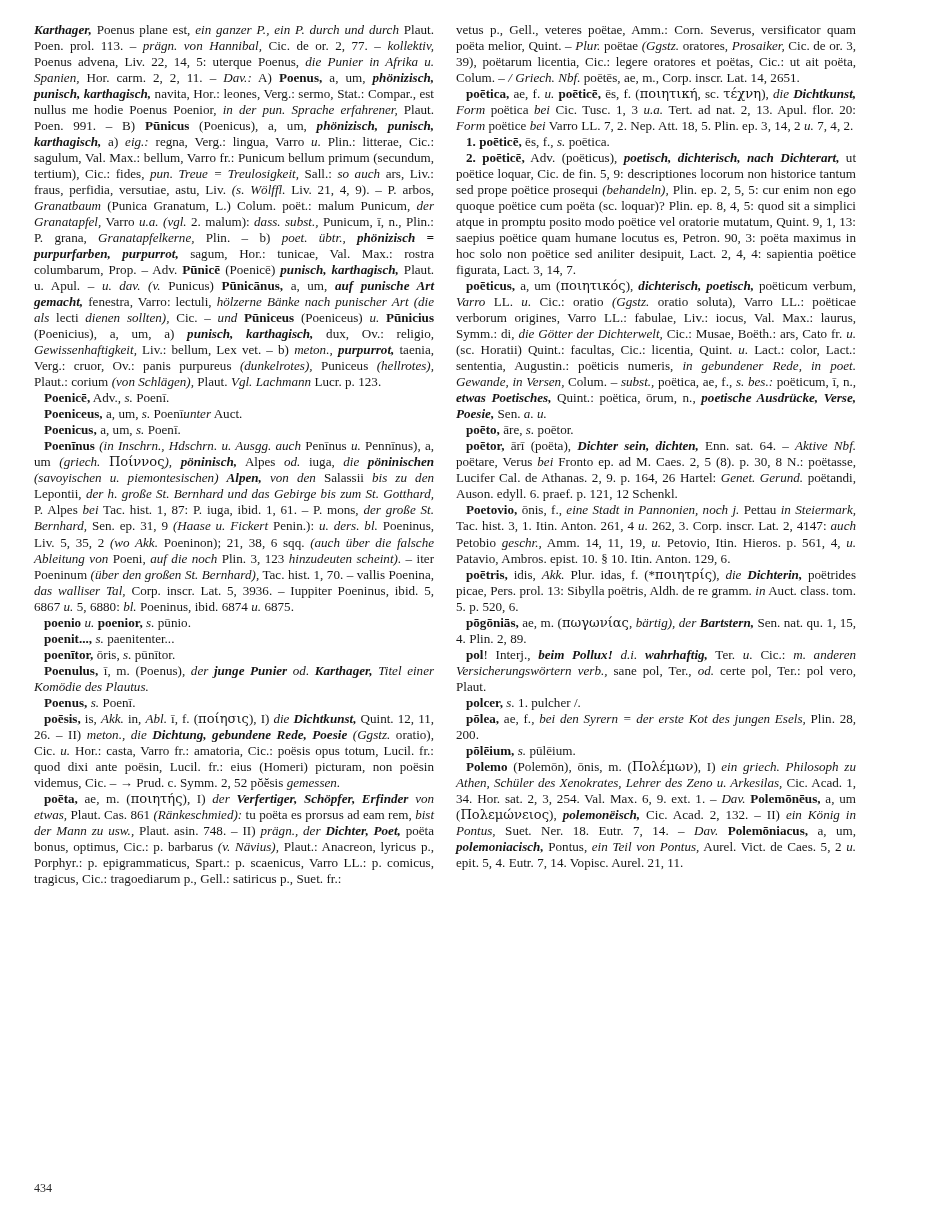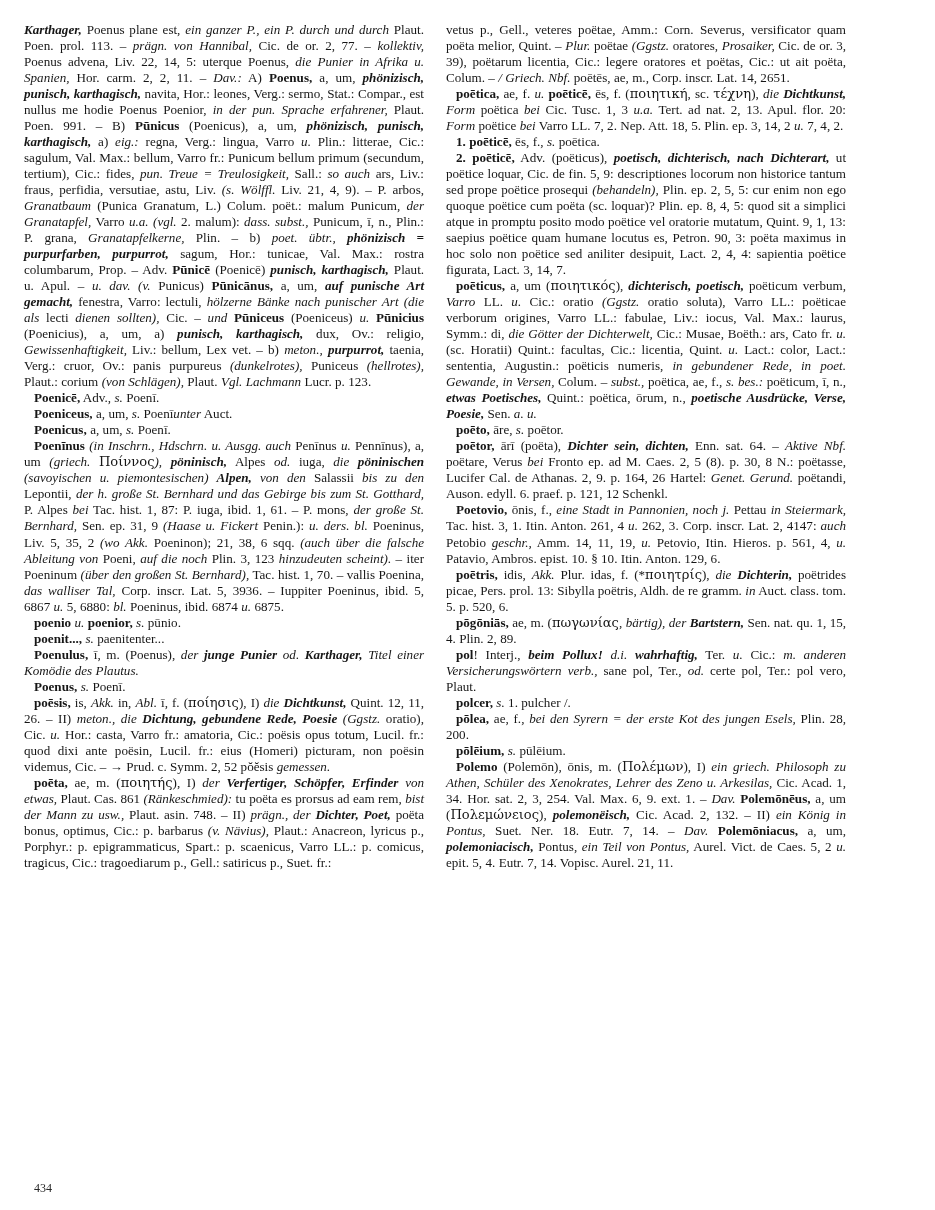--- a/index.html
+++ b/index.html
@@ -13,21 +13,21 @@
     font-family: "Liberation Serif", "DejaVu Serif", serif;
     color: #161616;
     position: relative;
     overflow: hidden;
   }
   #page {
     position: relative;
     width: 935px;
     height: 1210px;
     box-sizing: border-box;
-    padding: 22px 34px 0 24px;
+    padding: 22px 34px 0 34px;
   }
   #columns {
     display: flex;
     flex-direction: row;
     gap: 22px;
     height: 1145px;
   }
   .column {
     width: 400px;
     font-size: 13.1px;
@@ -80,20 +80,21 @@
 <div id="page">
   <div id="columns">
     <div class="column" id="col-left">
         <p class="cont"><span class="b">Karthager,</span> <span class="r">Poenus plane est,</span> <span class="i">ein ganzer P., ein P. durch und durch</span> <span class="r">Plaut. Poen. prol. 113. –</span> <span class="i">prägn. von Hannibal,</span> <span class="r">Cic. de or. 2, 77. –</span> <span class="i">kollektiv,</span> <span class="r">Poenus advena, Liv. 22, 14, 5: uterque Poenus,</span> <span class="i">die Punier in Afrika u. Spanien,</span> <span class="r">Hor. carm. 2, 2, 11. –</span> <span class="i">Dav.:</span> <span class="r">A)</span> <span class="hw">Poenus,</span> <span class="r">a, um,</span> <span class="b">phönizisch, punisch, karthagisch,</span> <span class="r">navita, Hor.: leones, Verg.: sermo, Stat.: Compar., est nullus me hodie Poenus Poenior,</span> <span class="i">in der pun. Sprache erfahrener,</span> <span class="r">Plaut. Poen. 991. – B)</span> <span class="hw">Pūnicus</span> <span class="r">(Poenicus), a, um,</span> <span class="b">phönizisch, punisch, karthagisch,</span> <span class="r">a)</span> <span class="i">eig.:</span> <span class="r">regna, Verg.: lingua, Varro</span> <span class="i">u.</span> <span class="r">Plin.: litterae, Cic.: sagulum, Val. Max.: bellum, Varro fr.: Punicum bellum primum (secundum, tertium), Cic.: fides,</span> <span class="i">pun. Treue = Treulosigkeit,</span> <span class="r">Sall.:</span> <span class="i">so auch</span> <span class="r">ars, Liv.: fraus, perfidia, versutiae, astu, Liv.</span> <span class="i">(s. Wölffl.</span> <span class="r">Liv. 21, 4, 9). – P. arbos,</span> <span class="i">Granatbaum</span> <span class="r">(Punica Granatum, L.) Colum. poët.: malum Punicum,</span> <span class="i">der Granatapfel,</span> <span class="r">Varro</span> <span class="i">u.a. (vgl.</span> <span class="r">2. malum):</span> <span class="i">dass. subst.,</span> <span class="r">Punicum, ī, n., Plin.: P. grana,</span> <span class="i">Granatapfelkerne,</span> <span class="r">Plin. – b)</span> <span class="i">poet. übtr.,</span> <span class="b">phönizisch = purpurfarben, purpurrot,</span> <span class="r">sagum, Hor.: tunicae, Val. Max.: rostra columbarum, Prop. – Adv.</span> <span class="hw">Pūnicē</span> <span class="r">(Poenicē)</span> <span class="b">punisch, karthagisch,</span> <span class="r">Plaut. u. Apul. –</span> <span class="i">u. dav. (v.</span> <span class="r">Punicus)</span> <span class="hw">Pūnicānus,</span> <span class="r">a, um,</span> <span class="b">auf punische Art gemacht,</span> <span class="r">fenestra, Varro: lectuli,</span> <span class="i">hölzerne Bänke nach punischer Art (die als</span> <span class="r">lecti</span> <span class="i">dienen sollten),</span> <span class="r">Cic. –</span> <span class="i">und</span> <span class="hw">Pūniceus</span> <span class="r">(Poeniceus)</span> <span class="i">u.</span> <span class="hw">Pūnicius</span> <span class="r">(Poenicius), a, um, a)</span> <span class="b">punisch, karthagisch,</span> <span class="r">dux, Ov.: religio,</span> <span class="i">Gewissenhaftigkeit,</span> <span class="r">Liv.: bellum, Lex vet. – b)</span> <span class="i">meton.,</span> <span class="b">purpurrot,</span> <span class="r">taenia, Verg.: cruor, Ov.: panis purpureus</span> <span class="i">(dunkelrotes),</span> <span class="r">Puniceus</span> <span class="i">(hellrotes),</span> <span class="r">Plaut.: corium</span> <span class="i">(von Schlägen),</span> <span class="r">Plaut.</span> <span class="i">Vgl. Lachmann</span> <span class="r">Lucr. p. 123.</span></p>
         <p><span class="hw">Poenicē,</span> <span class="r">Adv.,</span> <span class="i">s.</span> <span class="r">Poenī.</span></p>
         <p><span class="hw">Poeniceus,</span> <span class="r">a, um,</span> <span class="i">s.</span> <span class="r">Poenī</span><span class="i">unter</span> <span class="r">Auct.</span></p>
         <p><span class="hw">Poenicus,</span> <span class="r">a, um,</span> <span class="i">s.</span> <span class="r">Poenī.</span></p>
         <p><span class="hw">Poenīnus</span> <span class="i">(in Inschrn., Hdschrn. u. Ausgg. auch</span> <span class="r">Penīnus</span> <span class="i">u.</span> <span class="r">Pennīnus), a, um</span> <span class="i">(griech.</span> <span class="gk">Ποίννος</span><span class="i">),</span> <span class="b">pöninisch,</span> <span class="r">Alpes</span> <span class="i">od.</span> <span class="r">iuga,</span> <span class="i">die</span> <span class="b">pöninischen</span> <span class="i">(savoyischen u. piemontesischen)</span> <span class="b">Alpen,</span> <span class="i">von den</span> <span class="r">Salassii</span> <span class="i">bis zu den</span> <span class="r">Lepontii,</span> <span class="i">der h. große St. Bernhard und das Gebirge bis zum St. Gotthard,</span> <span class="r">P. Alpes</span> <span class="i">bei</span> <span class="r">Tac. hist. 1, 87: P. iuga, ibid. 1, 61. – P. mons,</span> <span class="i">der große St. Bernhard,</span> <span class="r">Sen. ep. 31, 9</span> <span class="i">(Haase u. Fickert</span> <span class="r">Penin.):</span> <span class="i">u. ders. bl.</span> <span class="r">Poeninus, Liv. 5, 35, 2</span> <span class="i">(wo Akk.</span> <span class="r">Poeninon); 21, 38, 6 sqq.</span> <span class="i">(auch über die falsche Ableitung von</span> <span class="r">Poeni,</span> <span class="i">auf die noch</span> <span class="r">Plin. 3, 123</span> <span class="i">hinzudeuten scheint).</span> <span class="r">– iter Poeninum</span> <span class="i">(über den großen St. Bernhard),</span> <span class="r">Tac. hist. 1, 70. – vallis Poenina,</span> <span class="i">das walliser Tal,</span> <span class="r">Corp. inscr. Lat. 5, 3936. – Iuppiter Poeninus, ibid. 5, 6867</span> <span class="i">u.</span> <span class="r">5, 6880:</span> <span class="i">bl.</span> <span class="r">Poeninus, ibid. 6874</span> <span class="i">u.</span> <span class="r">6875.</span></p>
         <p><span class="hw">poenio</span> <span class="i">u.</span> <span class="hw">poenior,</span> <span class="i">s.</span> <span class="r">pūnio.</span></p>
         <p><span class="hw">poenit...,</span> <span class="i">s.</span> <span class="r">paenitenter...</span></p>
+        <p><span class="hw">poenītor,</span> <span class="r">ōris,</span> <span class="i">s.</span> <span class="r">pūnītor.</span></p>
         <p><span class="hw">Poenulus,</span> <span class="r">ī, m. (Poenus),</span> <span class="i">der</span> <span class="b">junge Punier</span> <span class="i">od.</span> <span class="b">Karthager,</span> <span class="i">Titel einer Komödie des Plautus.</span></p>
         <p><span class="hw">Poenus,</span> <span class="i">s.</span> <span class="r">Poenī.</span></p>
         <p><span class="hw">poēsis,</span> <span class="r">is,</span> <span class="i">Akk.</span> <span class="r">in,</span> <span class="i">Abl.</span> <span class="r">ī, f. (<span class="gk">ποίησις</span>), I)</span> <span class="i">die</span> <span class="b">Dichtkunst,</span> <span class="r">Quint. 12, 11, 26. – II)</span> <span class="i">meton., die</span> <span class="b">Dichtung, gebundene Rede, Poesie</span> <span class="i">(Ggstz.</span> <span class="r">oratio), Cic.</span> <span class="i">u.</span> <span class="r">Hor.: casta, Varro fr.: amatoria, Cic.: poësis opus totum, Lucil. fr.: quod dixi ante poësin, Lucil. fr.: eius (Homeri) picturam, non poësin videmus, Cic. – → Prud. c. Symm. 2, 52 pŏĕsis</span> <span class="i">gemessen.</span></p>
         <p><span class="hw">poēta,</span> <span class="r">ae, m. (<span class="gk">ποιητής</span>), I)</span> <span class="i">der</span> <span class="b">Verfertiger, Schöpfer, Erfinder</span> <span class="i">von etwas,</span> <span class="r">Plaut. Cas. 861</span> <span class="i">(Ränkeschmied):</span> <span class="r">tu poëta es prorsus ad eam rem,</span> <span class="i">bist der Mann zu usw.,</span> <span class="r">Plaut. asin. 748. – II)</span> <span class="i">prägn., der</span> <span class="b">Dichter, Poet,</span> <span class="r">poëta bonus, optimus, Cic.: p. barbarus</span> <span class="i">(v. Nävius),</span> <span class="r">Plaut.: Anacreon, lyricus p., Porphyr.: p. epigrammaticus, Spart.: p. scaenicus, Varro LL.: p. comicus, tragicus, Cic.: tragoediarum p., Gell.: satiricus p., Suet. fr.:</span></p>
       </div>
     <div class="column" id="col-right">
         <p class="cont"><span class="r">vetus p., Gell., veteres poëtae, Amm.: Corn. Severus, versificator quam poëta melior, Quint. –</span> <span class="i">Plur.</span> <span class="r">poëtae</span> <span class="i">(Ggstz.</span> <span class="r">oratores,</span> <span class="i">Prosaiker,</span> <span class="r">Cic. de or. 3, 39), poëtarum licentia, Cic.: legere oratores et poëtas, Cic.: ut ait poëta, Colum. –</span> <span class="i">/ Griech. Nbf.</span> <span class="r">poētēs, ae, m., Corp. inscr. Lat. 14, 2651.</span></p>
         <p><span class="hw">poētica,</span> <span class="r">ae, f.</span> <span class="i">u.</span> <span class="hw">poēticē,</span> <span class="r">ēs, f. (<span class="gk">ποιητική</span>, sc. <span class="gk">τέχνη</span>),</span> <span class="i">die</span> <span class="b">Dichtkunst,</span> <span class="i">Form</span> <span class="r">poëtica</span> <span class="i">bei</span> <span class="r">Cic. Tusc. 1, 3</span> <span class="i">u.a.</span> <span class="r">Tert. ad nat. 2, 13. Apul. flor. 20:</span> <span class="i">Form</span> <span class="r">poëtice</span> <span class="i">bei</span> <span class="r">Varro LL. 7, 2. Nep. Att. 18, 5. Plin. ep. 3, 14, 2</span> <span class="i">u.</span> <span class="r">7, 4, 2.</span></p>
         <p><span class="hw">1. poēticē,</span> <span class="r">ēs, f.,</span> <span class="i">s.</span> <span class="r">poētica.</span></p>
         <p><span class="hw">2. poēticē,</span> <span class="r">Adv. (poëticus),</span> <span class="b">poetisch, dichterisch, nach Dichterart,</span> <span class="r">ut poëtice loquar, Cic. de fin. 5, 9: descriptiones locorum non historice tantum sed prope poëtice prosequi</span> <span class="i">(behandeln),</span> <span class="r">Plin. ep. 2, 5, 5: cur enim non ego quoque poëtice cum poëta (sc. loquar)? Plin. ep. 8, 4, 5: quod sit a simplici atque in promptu posito modo poëtice vel oratorie mutatum, Quint. 9, 1, 13: saepius poëtice quam humane locutus es, Petron. 90, 3: poëta maximus in hoc solo non poëtice sed aniliter desipuit, Lact. 2, 4, 4: sapientia poëtice figurata, Lact. 3, 14, 7.</span></p>

